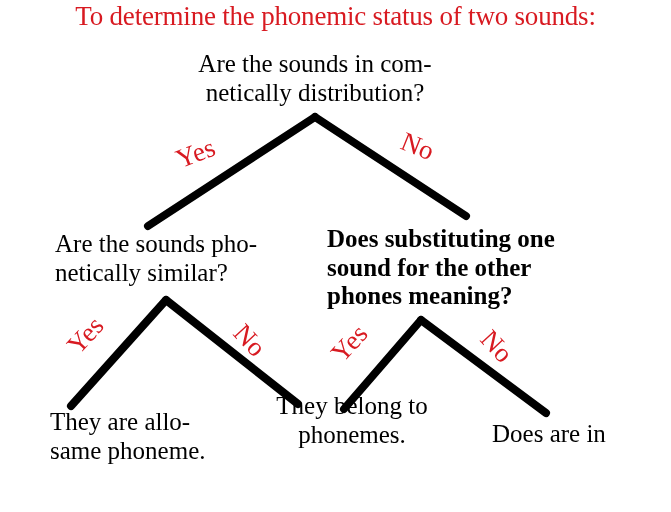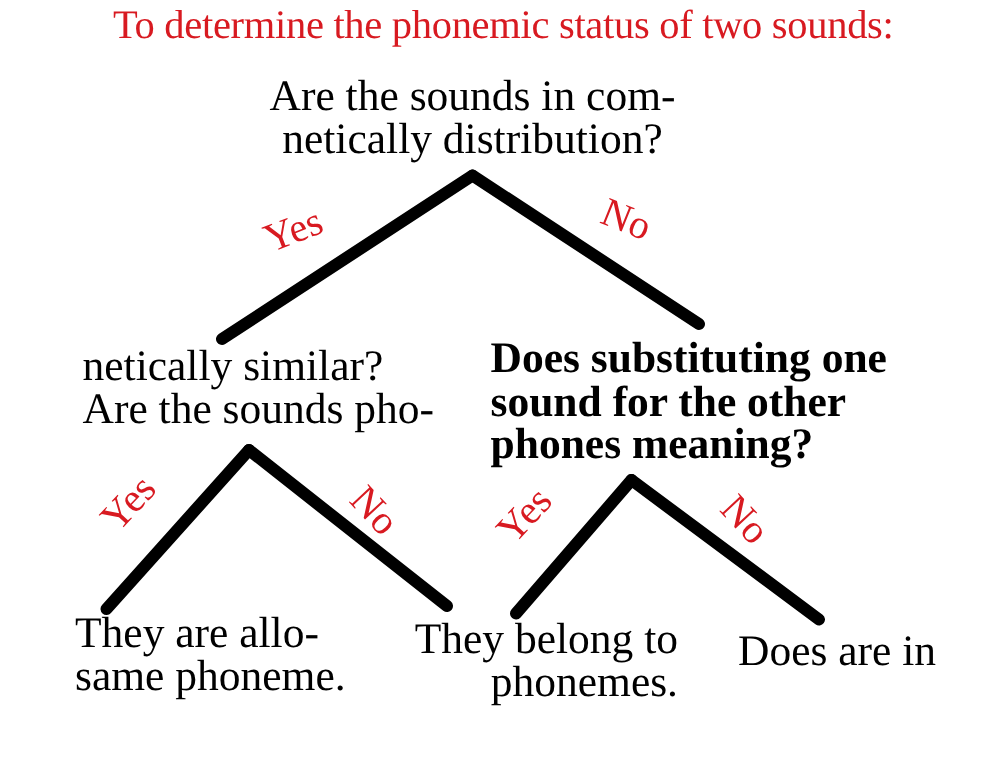--- a/index.html
+++ b/index.html
@@ -38,21 +38,21 @@
     top: 1px;
     width: 671px;
     text-align: center;
     font-size: 27px;
     line-height: 31px;
     letter-spacing: -0.2px;
     white-space: nowrap;
   }
   .node {
     position: absolute;
-    font-size: 29px;
+    font-size: 25px;
     line-height: 28.5px;
   }
   .node .ln {
     display: block;
     white-space: nowrap;
   }
   .center { text-align: center; }
   .left { text-align: left; }
 
   
@@ -77,23 +77,23 @@
   }
   #leaf-1 {
     left: 6px;
     top: 408px;
     width: 210px;
     text-align: left;
     margin-left: 44px;
   }
   #leaf-2 {
     left: 252px;
-    top: 412px;
+    top: 392px;
     width: 200px;
-    text-align: right;
+    text-align: center;
   }
   #leaf-3 {
     left: 492px;
     top: 420px;
     width: 180px;
     text-align: left;
   }
 
   
   .elabel {
@@ -128,22 +128,22 @@
   </svg>
 
   <div class="title" style="color:#D81A21;">To determine the phonemic status of two sounds:</div>
 
   <div class="node center" id="root-question">
     <span class="ln">Are the sounds in com-</span>
     <span class="ln">netically distribution?</span>
   </div>
 
   <div class="node left" id="q-left">
+    <span class="ln">Are the sounds pho-</span>
     <span class="ln">netically similar?</span>
-    <span class="ln">Are the sounds pho-</span>
   </div>
 
   <div class="node left" id="q-right">
     <span class="ln">Does substituting one</span>
     <span class="ln">sound for the other</span>
     <span class="ln">phones meaning?</span>
   </div>
 
   <div class="node left" id="leaf-1">
     <span class="ln">They are allo-</span>

